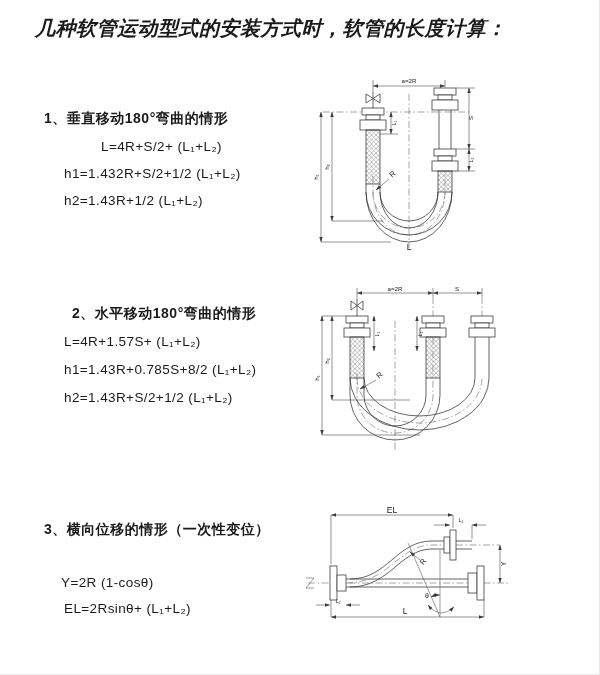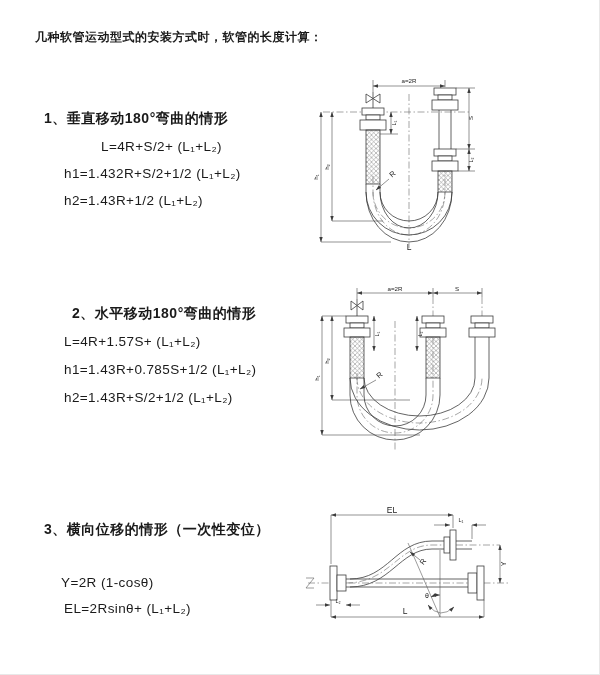--- a/index.html
+++ b/index.html
@@ -2,21 +2,21 @@
 <html><head>
 <meta charset="utf-8">
 <style>
   html,body{margin:0;padding:0;background:#fff;}
   .page{
     position:relative;width:600px;height:675px;background:#ffffff;
     font-family:"Liberation Sans","DejaVu Sans",sans-serif;color:#1a1a1a;
     overflow:hidden;border-right:1px solid #e8e8e8;border-bottom:1px solid #e8e8e8;
     box-sizing:border-box;
   }
-  .doc-title{position:absolute;left:35px;top:29px;font-size:12px;font-weight:bold;letter-spacing:.5px;white-space:nowrap;}
+  .doc-title{position:absolute;left:35px;top:15px;font-size:20px;font-weight:bold;letter-spacing:.5px;white-space:nowrap;font-style:italic;}
   .sec-heading{position:absolute;font-size:14px;font-weight:bold;letter-spacing:.5px;white-space:nowrap;}
   .formula{position:absolute;font-size:13.5px;font-weight:500;letter-spacing:.4px;white-space:nowrap;}
   svg{position:absolute;overflow:visible;}
   .ln{stroke:#3c3c3c;stroke-width:.8;fill:none;}
   .thin{stroke:#5a5a5a;stroke-width:.6;fill:none;}
   .cl{stroke:#6a6a6a;stroke-width:.6;fill:none;stroke-dasharray:7 2.5 1.5 2.5;}
   .fl{fill:#ffffff;stroke:#3c3c3c;stroke-width:.8;}
   .dim{stroke:#4a4a4a;stroke-width:.6;fill:none;}
   .lbl{fill:#222;font-family:"Liberation Sans","DejaVu Sans",sans-serif;}
   .valve{fill:#fff;stroke:#3c3c3c;stroke-width:.8;}
@@ -28,21 +28,21 @@
 
   <div class="doc-title">几种软管运动型式的安装方式时，软管的长度计算：</div>
 
   <div class="sec-heading" style="left:44px;top:110px;">1、垂直移动180°弯曲的情形</div>
   <div class="formula" style="left:64px;top:139px;margin-left:37px;">L=4R+S/2+ (L₁+L₂)</div>
   <div class="formula" style="left:64px;top:166px;">h1=1.432R+S/2+1/2 (L₁+L₂)</div>
   <div class="formula" style="left:64px;top:193px;">h2=1.43R+1/2 (L₁+L₂)</div>
 
   <div class="sec-heading" style="left:28px;top:305px;margin-left:44px;">2、水平移动180°弯曲的情形</div>
   <div class="formula" style="left:64px;top:334px;">L=4R+1.57S+ (L₁+L₂)</div>
-  <div class="formula" style="left:64px;top:362px;">h1=1.43R+0.785S+1/2 (L₁+L₂)</div>
+  <div class="formula" style="left:64px;top:362px;">h1=1.43R+0.785S+8/2 (L₁+L₂)</div>
   <div class="formula" style="left:64px;top:390px;text-align:center;">h2=1.43R+S/2+1/2 (L₁+L₂)</div>
 
   <div class="sec-heading" style="left:44px;top:521px;">3、横向位移的情形（一次性变位）</div>
   <div class="formula" style="left:61px;top:575px;">Y=2R (1-cosθ)</div>
   <div class="formula" style="left:64px;top:601px;">EL=2Rsinθ+ (L₁+L₂)</div>
 
   <svg style="left:313px;top:72px;" width="185" height="182" viewBox="0 0 185 182">
     <defs>
       <marker id="ar1" viewBox="0 0 10 10" refX="9.5" refY="5" markerWidth="9" markerHeight="9" orient="auto-start-reverse">
         <path d="M0,1.8 L10,5 L0,8.2 z" fill="#3c3c3c"></path>

